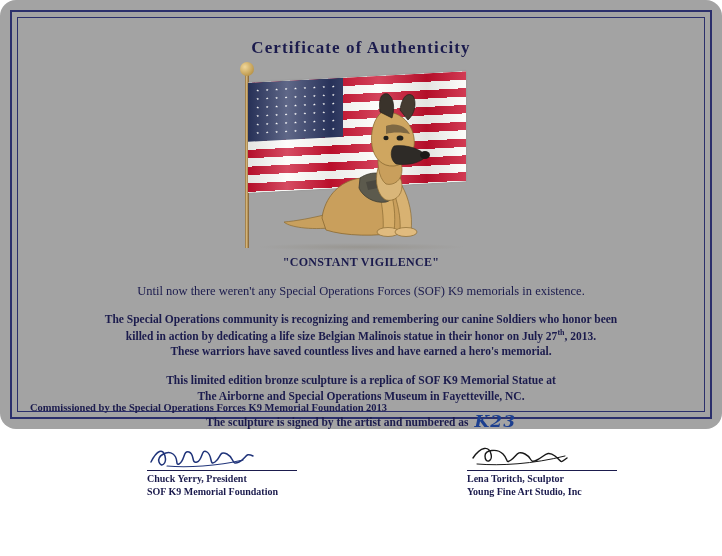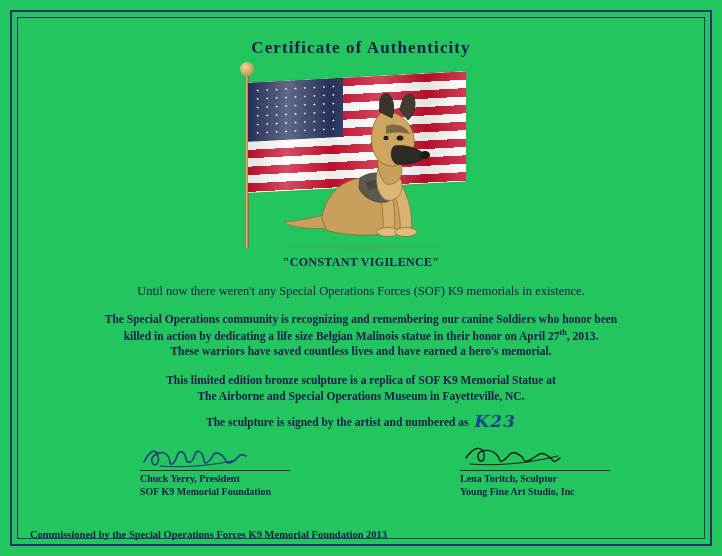--- a/index.html
+++ b/index.html
@@ -9,23 +9,24 @@
   }
   body {
     width: 722px;
     height: 556px;
     font-family: "Liberation Serif", serif;
     overflow: hidden;
   }
   .certificate {
     position: relative;
     width: 722px;
-    height: 556px;
-    background: #22c55e;
+    height: 429px;
+    background: #a3a3a3;
     box-sizing: border-box;
+    border-radius: 16px;
   }
   .border-outer {
     position: absolute;
     left: 10px;
     top: 10px;
     right: 10px;
     bottom: 10px;
     border: 2px solid #2b2f6b;
     box-sizing: border-box;
   }
@@ -199,20 +200,21 @@
     top: 1px;
   }
   .signatures {
     position: relative;
     margin-top: 14px;
     height: 60px;
   }
   .sig-block {
     position: absolute;
     width: 230px;
+    margin-left: 7px;
   }
   .sig-left { left: 110px; }
   .sig-right { left: 430px; }
   .sig-mark {
     height: 26px;
     position: relative;
   }
   .sig-mark svg { position: absolute; left: 0; top: 0; }
   .sig-line {
     border-top: 1px solid #1b1b4d;
@@ -360,21 +362,21 @@
       </div>
     </div>
 
     <div class="quote">"CONSTANT VIGILENCE"</div>
 
     <div class="lead">Until now there weren't any Special Operations Forces (SOF) K9 memorials in existence.</div>
 
     <div class="para">
       <div>The Special Operations community is recognizing and remembering our canine Soldiers who honor been</div>
       <div>
-        <span>killed in action by dedicating a life size Belgian Malinois statue in their honor on April 27</span><span class="sup">th</span><span>, 2013.</span>
+        <span>killed in action by dedicating a life size Belgian Malinois statue in their honor on July 27</span><span class="sup">th</span><span>, 2013.</span>
       </div>
       <div>These warriors have saved countless lives and have earned a hero's memorial.</div>
     </div>
 
     <div class="para2">
       <div>This limited edition bronze sculpture is a replica of SOF K9 Memorial Statue at</div>
       <div>The Airborne and Special Operations Museum in Fayetteville, NC.</div>
     </div>
 
     <div class="numbered">

